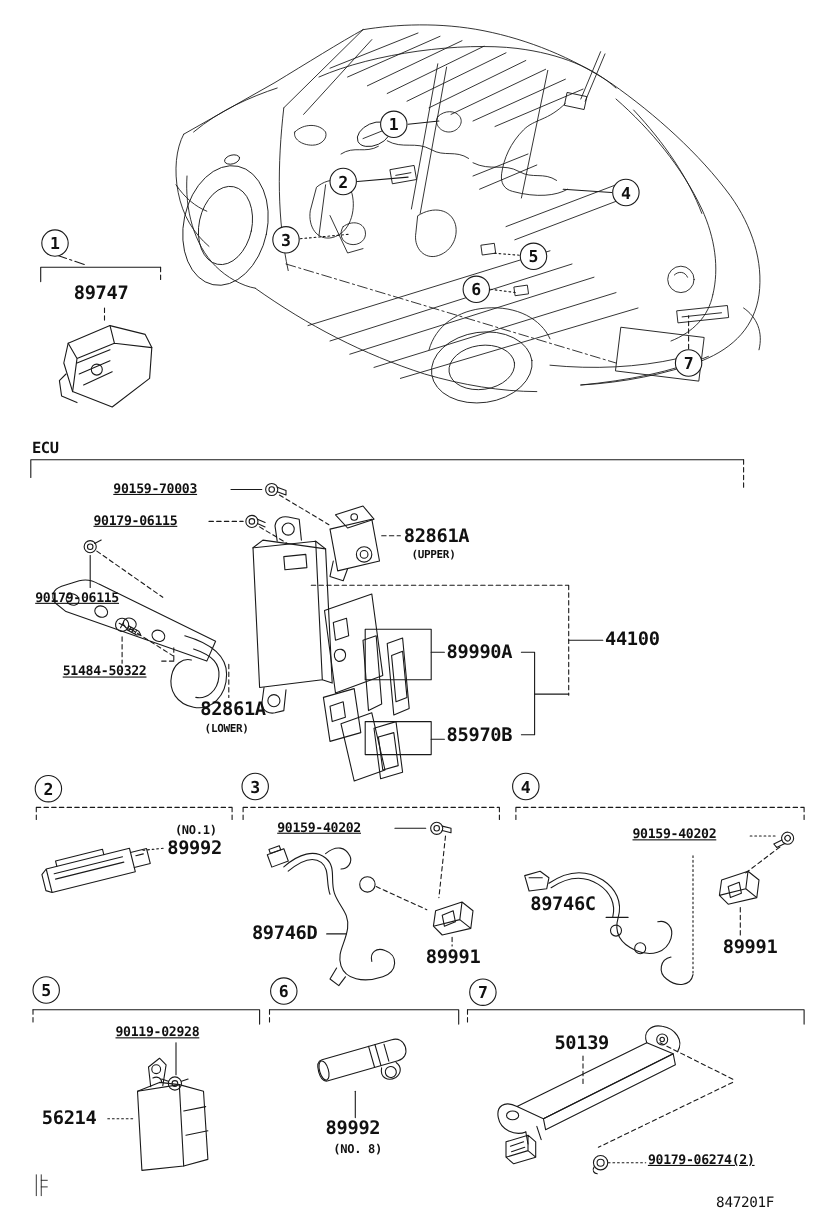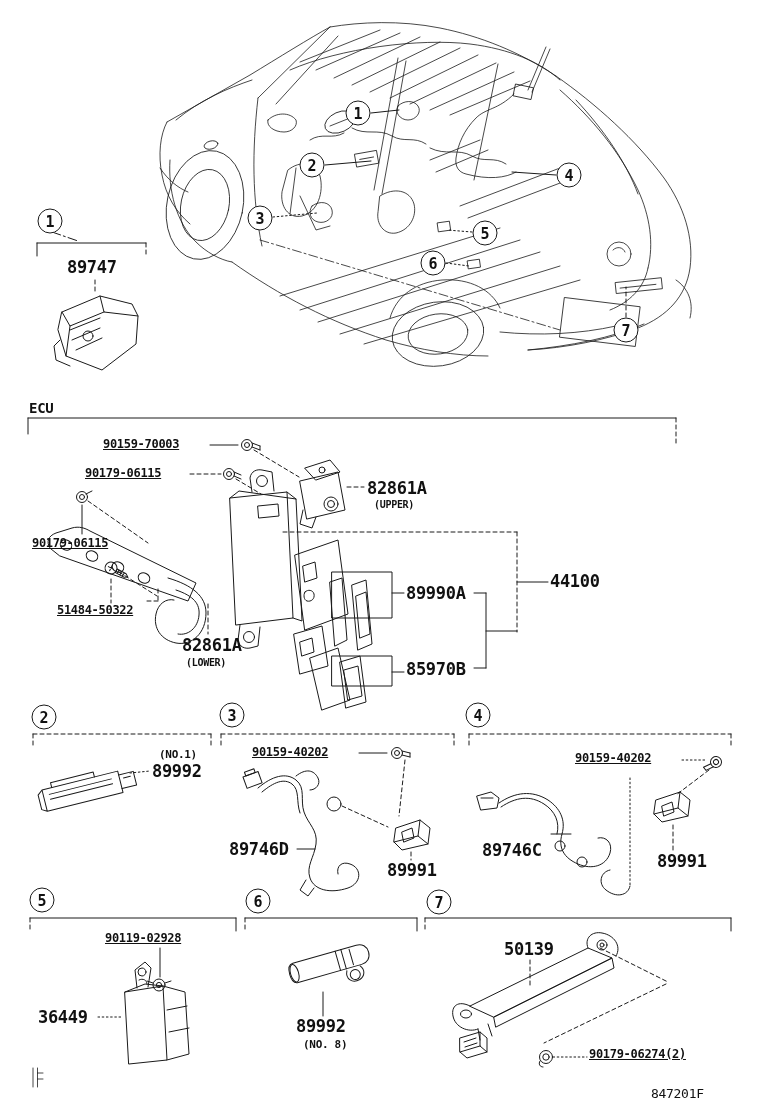--- a/index.html
+++ b/index.html
@@ -411,25 +411,25 @@
 <div class="lbl s19" style="left:406px;top:659px">85970B</div>
 
 <div class="lbl s19" style="left:152px;top:761px">89992</div>
 <div class="lbl sub" style="left:159px;top:748px">(NO.1)</div>
 
 <div class="lbl s16" style="left:252px;top:745px">90159-40202</div>
 <div class="lbl s19" style="left:229px;top:839px">89746D</div>
 <div class="lbl s19" style="left:387px;top:860px">89991</div>
 
 <div class="lbl s16" style="left:575px;top:751px">90159-40202</div>
-<div class="lbl s19" style="left:482px;top:840px">89746C</div>
+<div class="lbl s19" style="left:482px;top:812px">89746C</div>
 <div class="lbl s19" style="left:657px;top:851px">89991</div>
 
 <div class="lbl s16" style="left:105px;top:931px">90119-02928</div>
-<div class="lbl s19" style="left:38px;top:1007px">36449</div>
+<div class="lbl s19" style="left:38px;top:1007px">56214</div>
 
 <div class="lbl s19" style="left:296px;top:1016px">89992</div>
 <div class="lbl sub" style="left:303px;top:1038px">(NO. 8)</div>
 
 <div class="lbl s19" style="left:504px;top:939px">50139</div>
 <div class="lbl s16" style="left:589px;top:1047px">90179-06274(2)</div>
 
 <div class="lbl s13" style="left:651px;top:1086px">847201F</div>
 
 </div>

